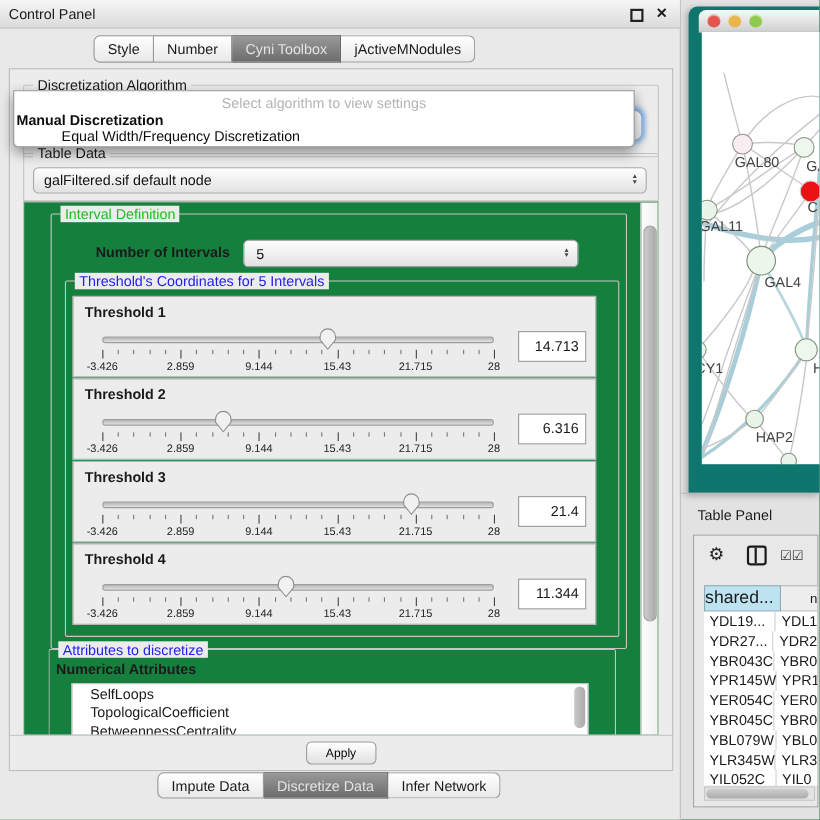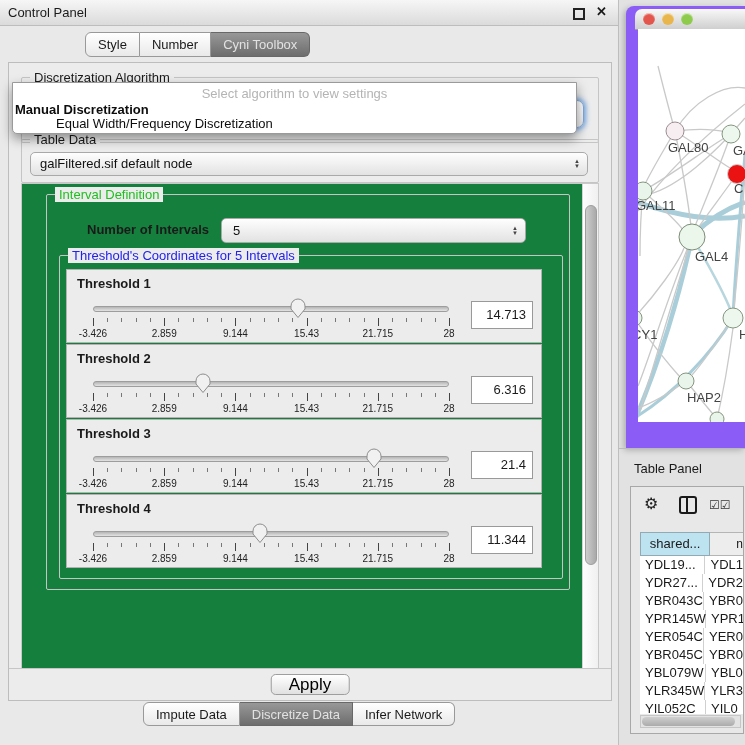--- a/index.html
+++ b/index.html
@@ -65,50 +65,50 @@
   #attrGrp{left:22px;top:406px;width:514px;height:80px;border-bottom:none;}
   #attrHead{left:6px;top:10px;font-weight:bold;font-size:13px;}
   #attrList{left:20px;top:30px;width:468px;height:48px;background:#fff;border:1px solid #bbb;overflow:hidden;}
   .litem{padding-left:16px;font-size:13px;height:17px;line-height:17px;}
   #listSb{position:absolute;right:2px;top:2px;width:10px;height:38px;border-radius:5px;
           background:linear-gradient(to right,#c9c9c9,#aaaaaa);}
 
   #bottomStrip{left:0;bottom:0;right:0;height:31px;border-top:1px solid #c6c6c6;background:#ececec;}
   #applyBtn{position:absolute;left:50%;top:5px;transform:translateX(-50%);height:21px;padding:0 17px;
             border-radius:5px;border:1px solid #9e9e9e;background:linear-gradient(#ffffff,#e1e1e1);
-            font-size:17px;font-family:"Liberation Sans",sans-serif;}
+            font-size:11px;font-family:"Liberation Sans",sans-serif;}
 
   
   #popup{left:12px;top:82px;width:563px;height:50px;background:#fff;border:1px solid #9a9a9a;
          border-radius:0 0 5px 5px;box-shadow:0 5px 12px rgba(0,0,0,.4);z-index:50;}
   #popupHint{left:0;right:0;top:3px;text-align:center;color:#b4b4b4;font-size:13px;}
   .popt{left:2px;font-size:13px;color:#0d0d0d;height:15px;line-height:15px;}
   #popt0{top:19px;font-weight:bold;}
   #popt1{top:33px;margin-left:41px;}
 
   
-  #netwin{left:626px;top:6px;width:119px;height:442px;background:#8b5cf6;border-radius:8px 0 0 0;
+  #netwin{left:626px;top:6px;width:119px;height:442px;background:#0f766e;border-radius:8px 0 0 0;
           box-shadow:-2px 2px 6px rgba(0,0,0,.25);}
   #netbar{left:9px;top:3px;right:0;height:20px;background:linear-gradient(#f8f8f8,#cfcfcf);
           border-radius:7px 0 0 0;border-bottom:1px solid #9e9e9e;}
   .dot{position:absolute;top:4px;width:12px;height:12px;border-radius:50%;box-shadow:inset 0 1px 1px rgba(255,255,255,.7);}
   #dotR{left:8px;}  #dotY{left:27px;}  #dotG{left:46px;}
   #netcanvas{left:12px;top:23px;right:0;bottom:26px;background:#fff;overflow:hidden;}
   #netsvg text{font-family:"Liberation Sans",sans-serif;font-size:13px;fill:#434343;}
 
   
   #tpTitleBar{left:619px;top:448px;right:0;height:34px;border-top:1px solid #bbb;}
   #tpTitle{left:15px;top:12px;font-size:13px;}
   #tablepanel{left:630px;top:486px;width:112px;height:246px;background:#e8e8e8;border:1px solid #a8a8a8;}
   #gearIc{left:13px;top:7px;font-size:16px;color:#222;}
   #splitIc{left:48px;top:9px;width:14px;height:14px;border:2px solid #1a1a1a;border-radius:3px;}
   #splitIc::after{content:"";position:absolute;left:5px;top:0;bottom:0;width:2px;background:#1a1a1a;}
   #checksIc{left:78px;top:11px;font-size:12px;color:#333;}
   #tpHeader{left:9px;top:45px;right:0;height:24px;display:flex;}
-  .th1{width:84px;background:#bde2f0;border:1px solid #93aab4;font-size:13px;text-align:center;line-height:22px;box-sizing:border-box;}
+  .th1{width:84px;background:#bde2f0;border:1px solid #93aab4;font-size:16px;line-height:22px;box-sizing:border-box;}
   .th2{flex:1;background:#ededed;border-top:1px solid #b5b5b5;border-bottom:1px solid #b5b5b5;
        font-size:12px;line-height:22px;padding-left:26px;}
   #tpRows{left:9px;top:69px;right:0;height:158px;background:#fff;overflow:hidden;}
   .trow{display:flex;height:18px;font-size:13px;line-height:18px;}
   .tc1{width:66px;padding-left:5px;border-right:1px solid #d0d0d0;box-sizing:border-box;}
   .tc2{padding-left:5px;}
   #tpHscroll{left:9px;bottom:5px;right:2px;height:11px;background:#e3e3e3;border:1px solid #c6c6c6;}
   #tpHthumb{position:absolute;left:1px;top:1px;right:5px;bottom:1px;border-radius:5px;
             background:linear-gradient(#cfcfcf,#ababab);}
 </style>
@@ -124,20 +124,23 @@
 
   <div id="topTabs" class="a seg">
     <div>
         <span>Style</span>
       </div>
     <div>
         <span>Number</span>
       </div>
     <div class="sel">
         <span>Cyni Toolbox</span>
+      </div>
+    <div>
+        <span>jActiveMNodules</span>
       </div>
   </div>
 
   <div id="main" class="a">
 
     <div id="algGrp" class="a grp">
       <span class="gtitle">Discretization Algorithm</span>
       <div id="algCombo" class="a"></div>
     </div>
 
@@ -331,20 +334,30 @@
                 <div class="tlab" style="left:100%">28</div>
                 <svg class="thumb" style="left:46.99929994272259%" width="17" height="21" viewBox="0 0 17 21">
                   <path d="M1.5,8 A7,7 0 0 1 15.5,8 L15.5,11 L8.5,19.5 L1.5,11 Z" fill="#f1f1f1" stroke="#8d8d8d"></path>
                 </svg>
               </div>
             <div class="a vbox">11.344</div>
           </div>
         </div>
       </div>
 
+      <div id="attrGrp" class="a grp">
+        <span class="gtitle blue">Attributes to discretize</span>
+        <span id="attrHead" class="a">Numerical Attributes</span>
+        <div id="attrList" class="a">
+          <div class="litem">SelfLoops</div>
+            <div class="litem">TopologicalCoefficient</div>
+            <div class="litem">BetweennessCentrality</div>
+            <div id="listSb"></div>
+        </div>
+      </div>
 
       <div id="vscroll" class="a">
         <div id="vthumb" class="a"></div>
       </div>
     </div>
 
     <div id="bottomStrip" class="a">
       <button id="applyBtn">Apply</button>
     </div>
   </div>

